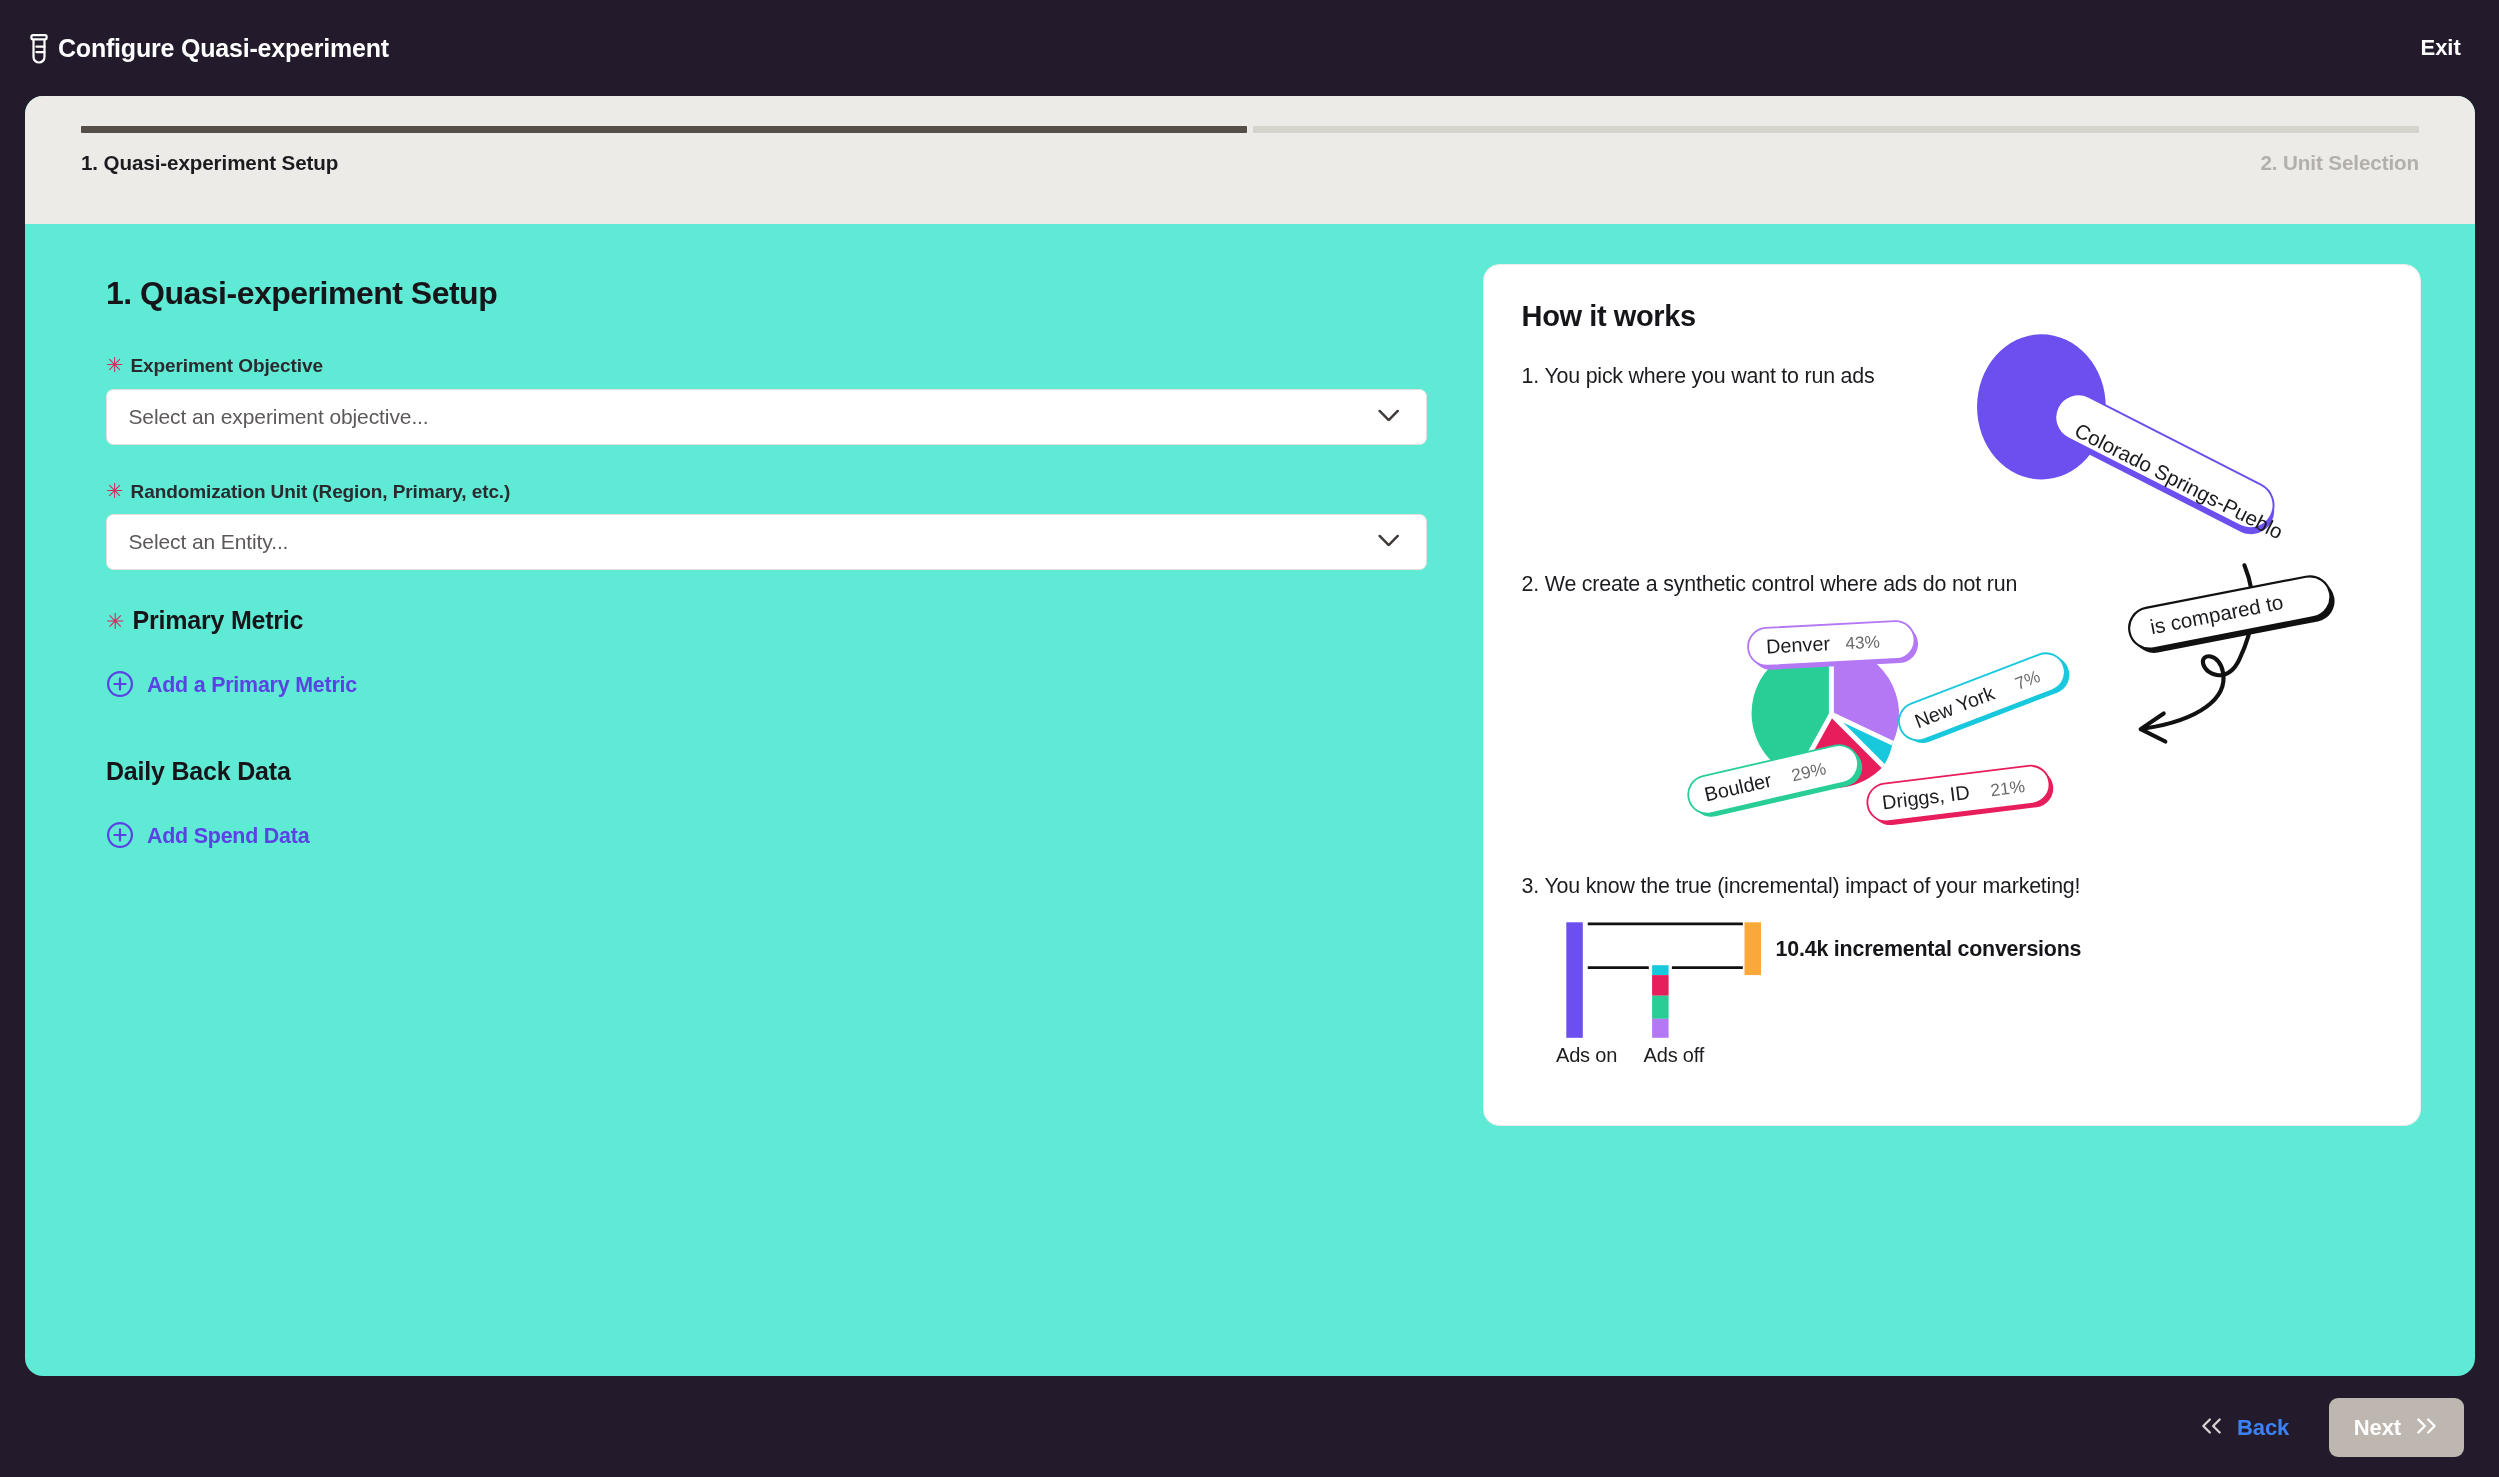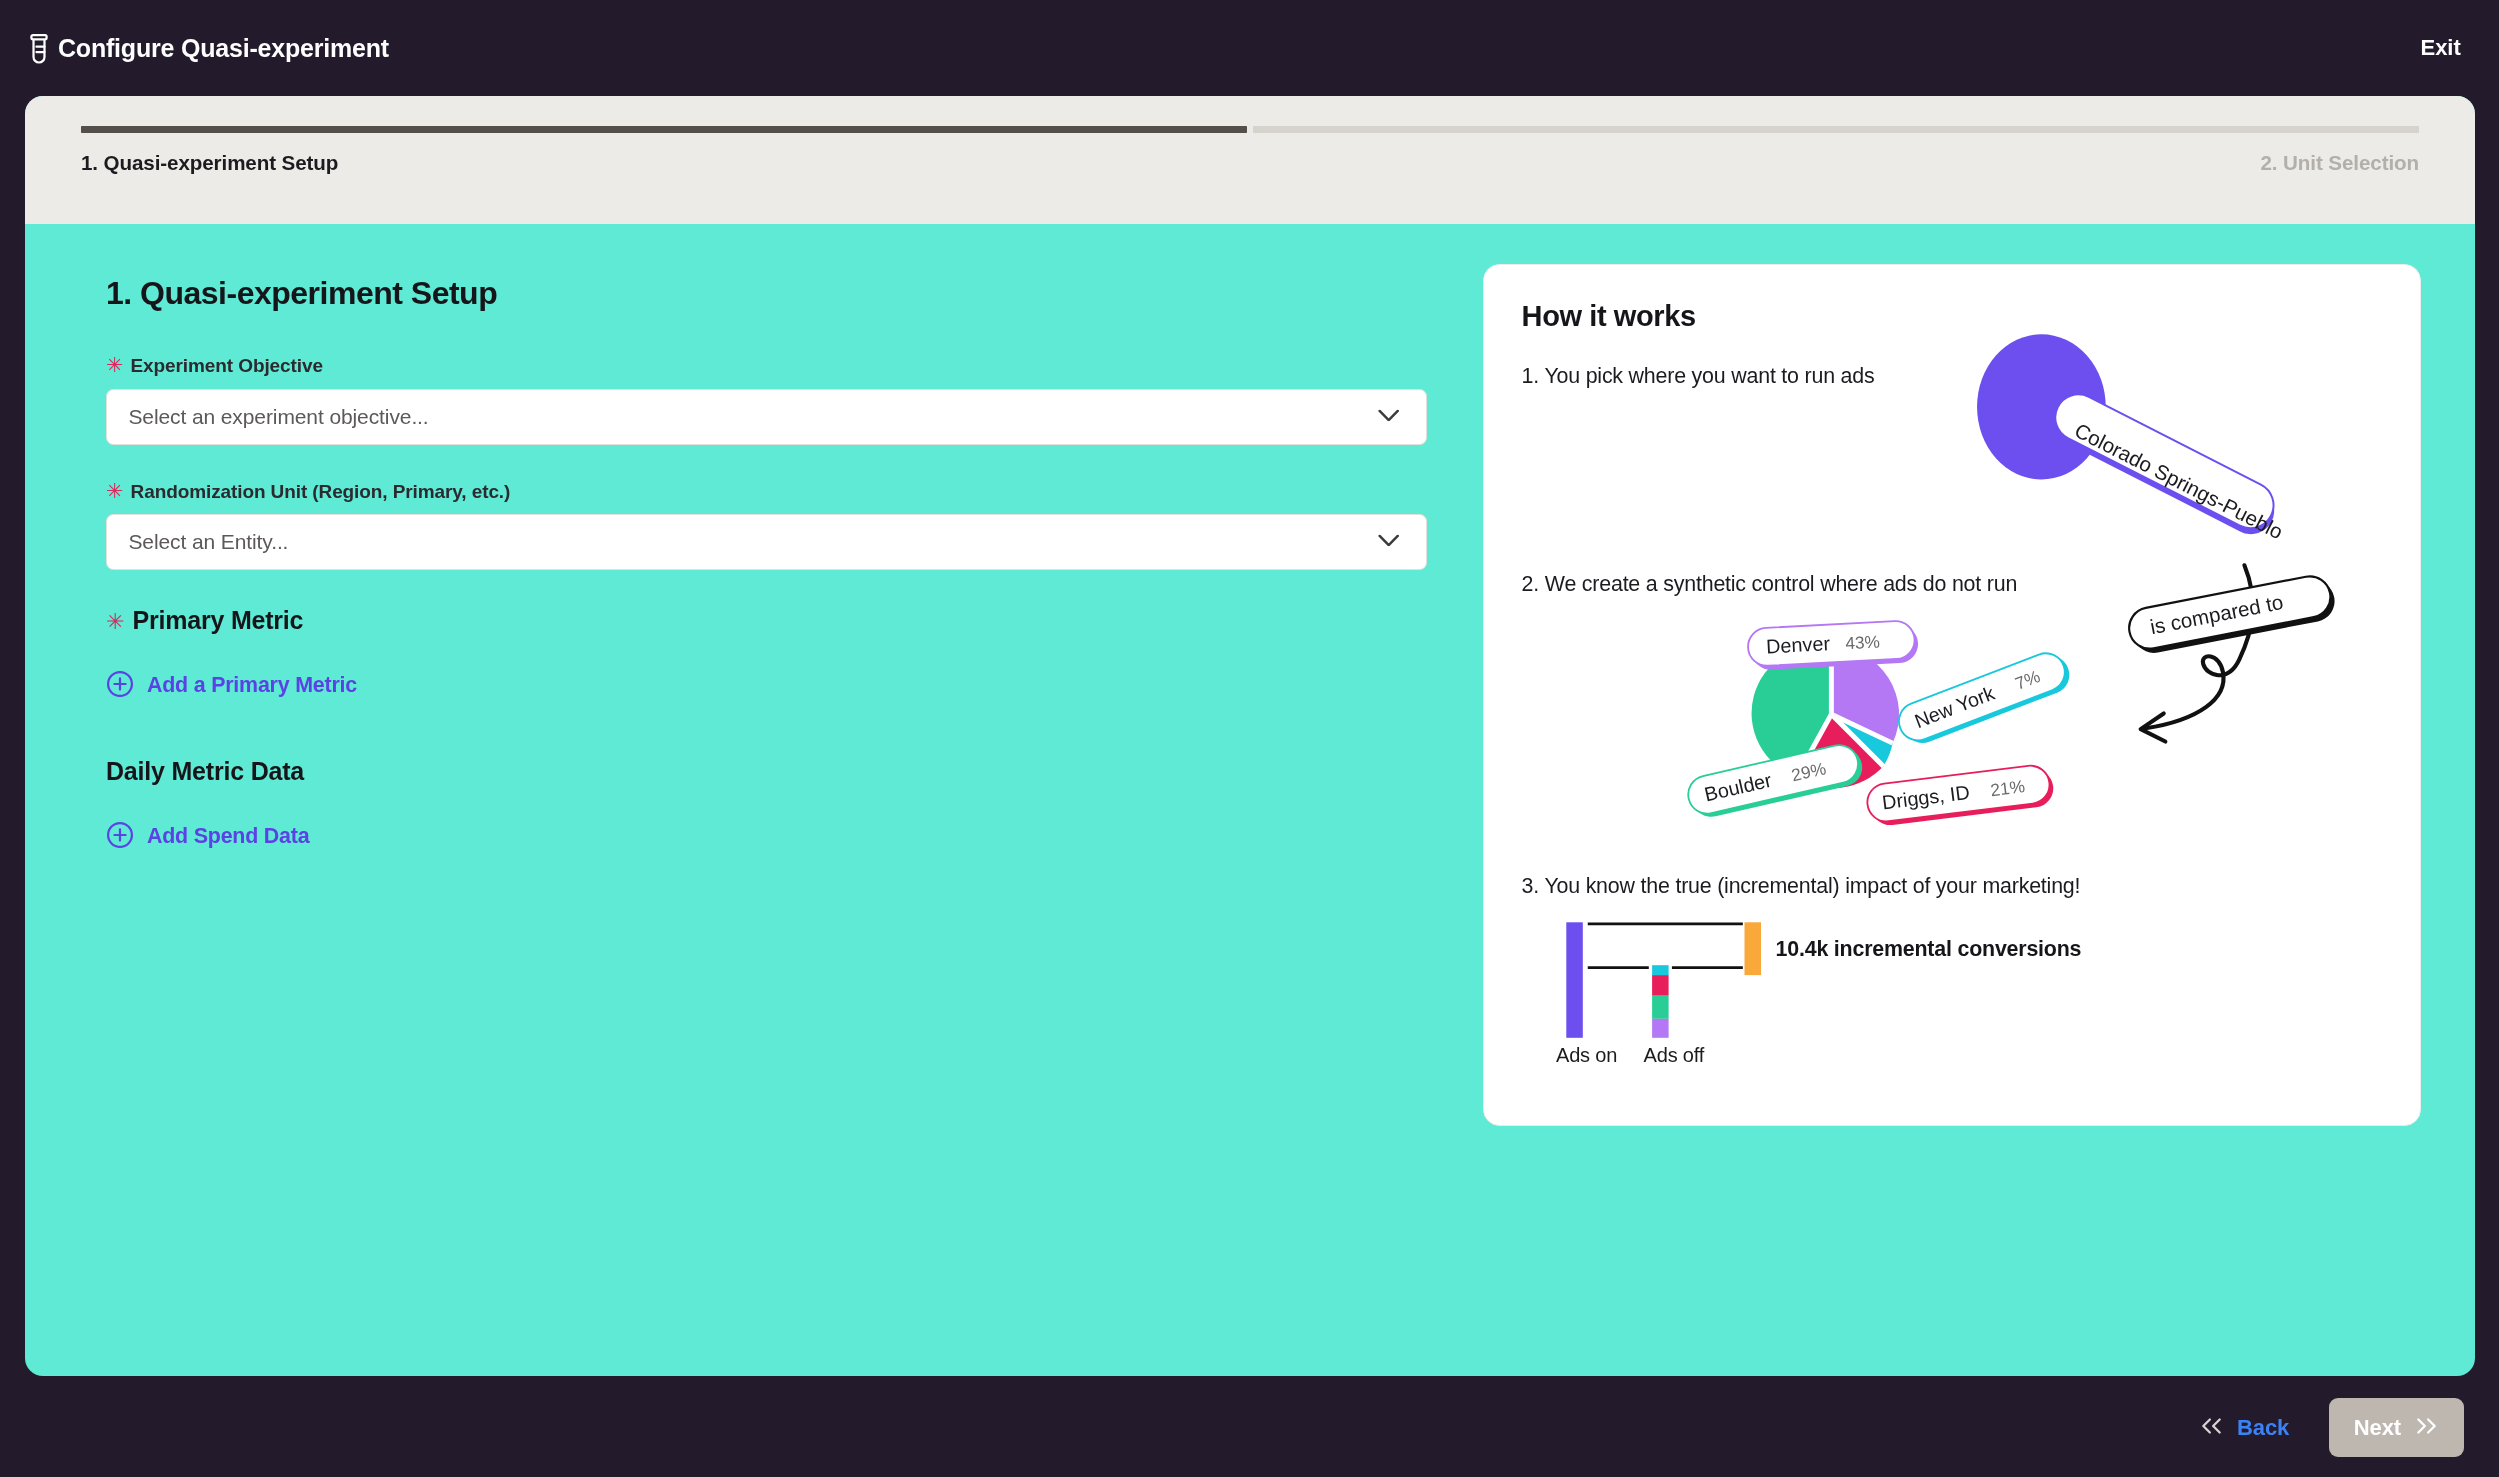--- a/index.html
+++ b/index.html
@@ -219,21 +219,21 @@
             <path d="M12 7.2v9.6M7.2 12h9.6" stroke="#5B42E4" stroke-width="1.9" stroke-linecap="round"></path>
           </svg>
         </span>
         <span>Add a Primary Metric</span>
       </div>
 
       <div class="spacer-xl"></div>
 
       
       <div class="section-head">
-        <span>Daily Metric Data</span>
+        <span>Daily Back Data</span>
       </div>
       <div class="spacer-lg"></div>
       <div class="add-link">
         <span>
           <svg class="plus-circle" viewBox="0 0 24 24" fill="none">
             <circle cx="12" cy="12" r="10.2" stroke="#5B42E4" stroke-width="1.9"></circle>
             <path d="M12 7.2v9.6M7.2 12h9.6" stroke="#5B42E4" stroke-width="1.9" stroke-linecap="round"></path>
           </svg>
         </span>
         <span>Add Spend Data</span>

